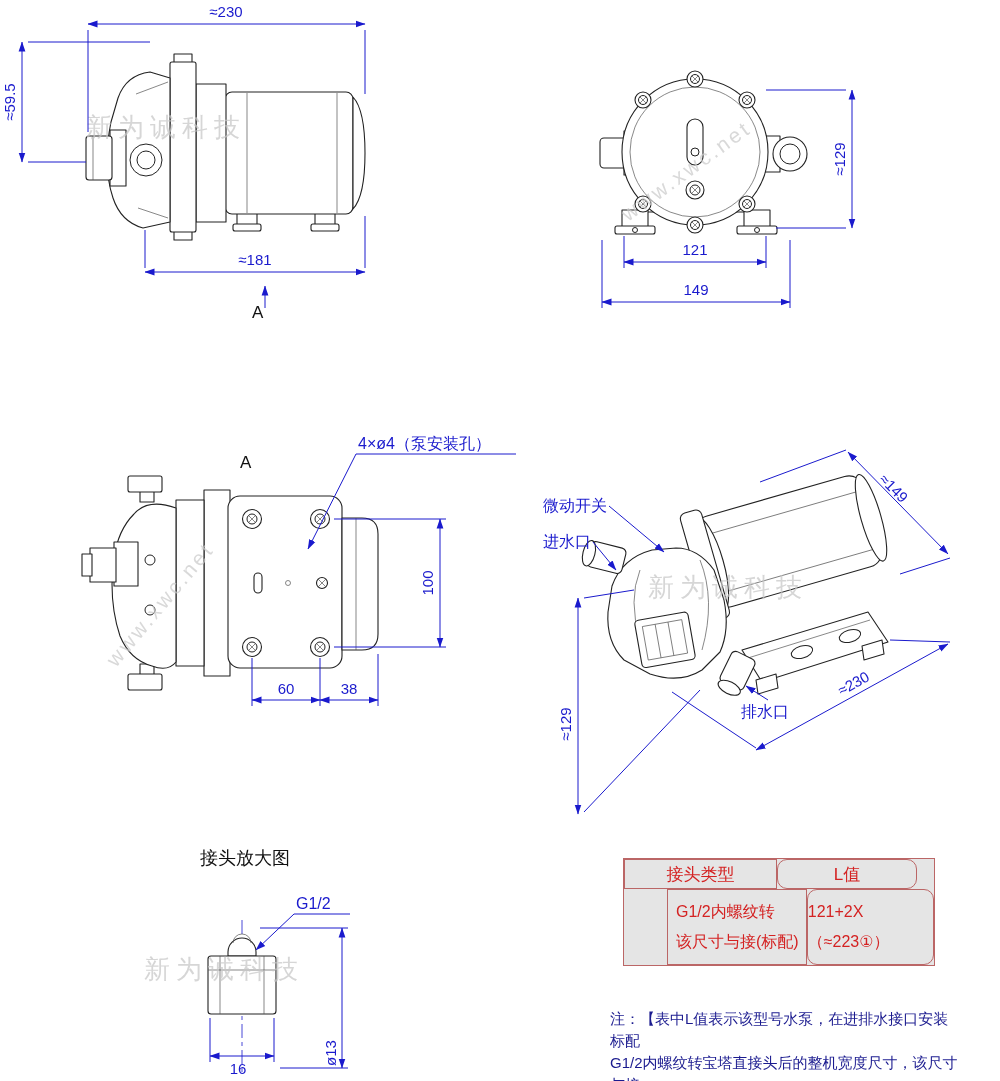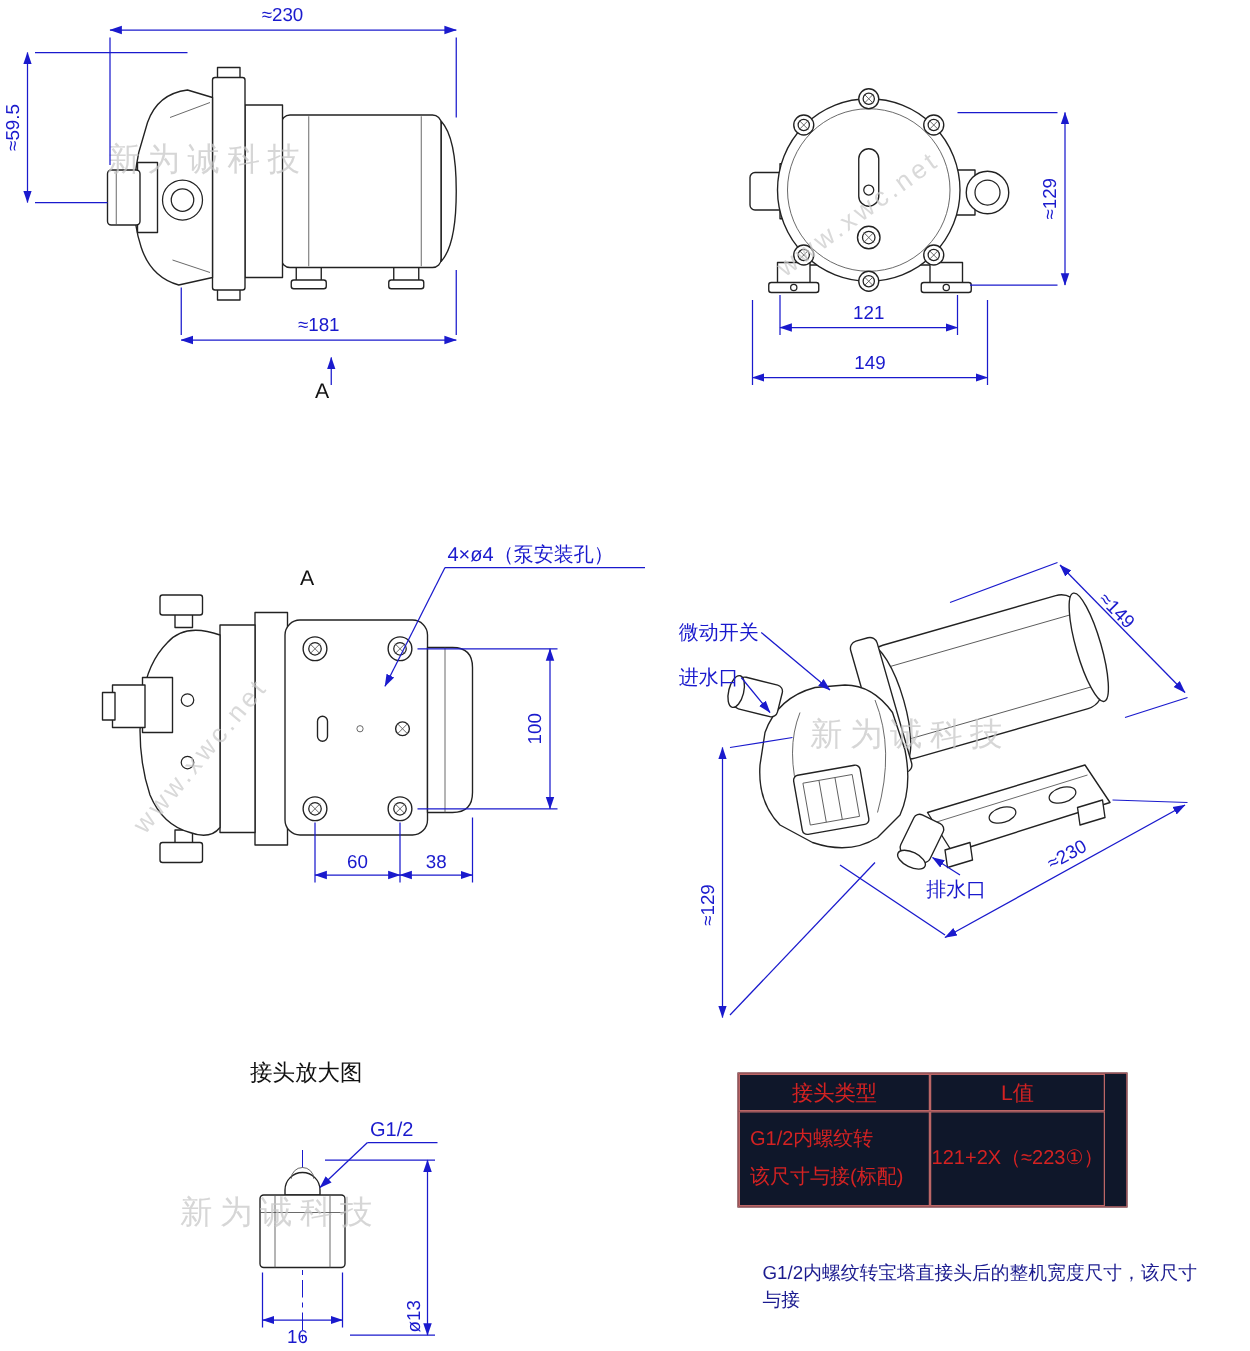--- a/index.html
+++ b/index.html
@@ -14,30 +14,30 @@
   .dim   {stroke:#1a1acd;stroke-width:1;fill:none;}
   .cl    {stroke:#1a1acd;stroke-width:0.8;fill:none;stroke-dasharray:14 4 4 4;}
   .dimt  {fill:#1a1acd;font-size:15px;}
   .cnl   {fill:#1a1acd;font-size:16px;}
   .blk   {fill:#111111;font-size:17px;}
   .ttl   {fill:#111111;font-size:18px;}
   .wm    {fill:#c7c7c7;font-size:26px;letter-spacing:6px;}
   .wmu   {fill:#cbcbcb;font-size:21px;letter-spacing:3px;}
 
   
-  .conn-table{position:absolute;left:590px;top:858px;width:310px;background:#0f172a;
+  .conn-table{position:absolute;left:623px;top:858px;width:310px;background:#e5e5e5;
               border:1px solid #bb6666;color:#d42222;}
   .conn-table .tr{display:flex;}
   .conn-table .td{box-sizing:border-box;border:1px solid #bb6666;display:flex;
                   flex-direction:column;align-items:center;justify-content:center;}
   .conn-table .c1{width:153px;}
-  .conn-table .c2{width:140px;}
+  .conn-table .c2{width:140px;border-radius:10px;}
   .conn-table .th .td{height:30px;font-size:17px;}
   .conn-table .tb .td{height:76px;font-size:16px;line-height:30px;}
-  .conn-table .tb .c1{align-items:flex-start;padding-left:8px;}
+  .conn-table .tb .c1{align-items:flex-start;padding-left:8px;margin-left:43px;}
 
   
   .note{position:absolute;left:610px;top:1008px;width:350px;color:#1b1b8f;
         font-size:15px;line-height:22px;}
 </style>
 </head>
 <body>
 
 <div id="page">
 
@@ -328,17 +328,18 @@
   <div class="tr tb">
     <div class="td c1">
       <div>G1/2内螺纹转</div>
       <div>该尺寸与接(标配)</div>
     </div>
     <div class="td c2">121+2X（≈223①）</div>
   </div>
 </div>
 
 <div class="note">
+  <div>注：【表中L值表示该型号水泵，在进排水接口安装标配</div>
   <div>G1/2内螺纹转宝塔直接头后的整机宽度尺寸，该尺寸与接</div>
 
 </div>
 
 </div>
 
 </body></html>

